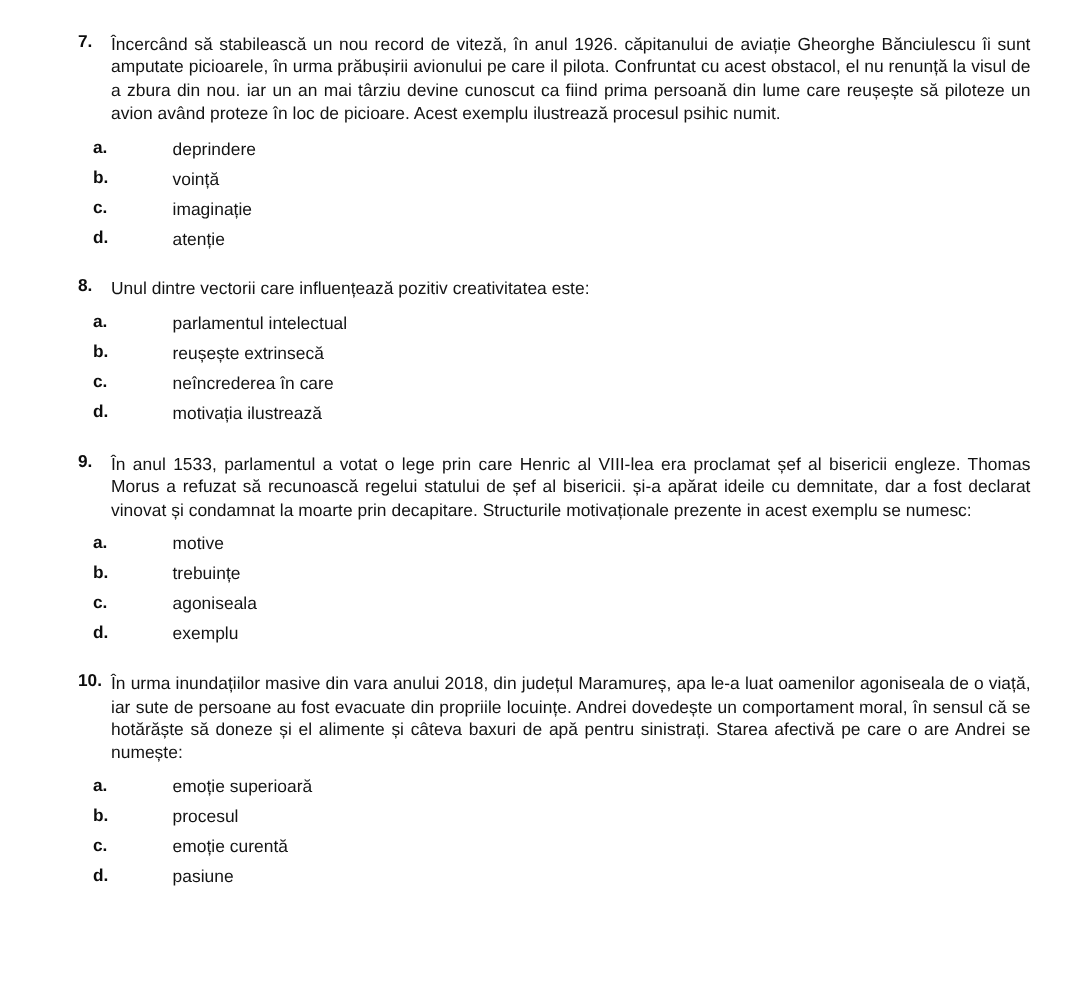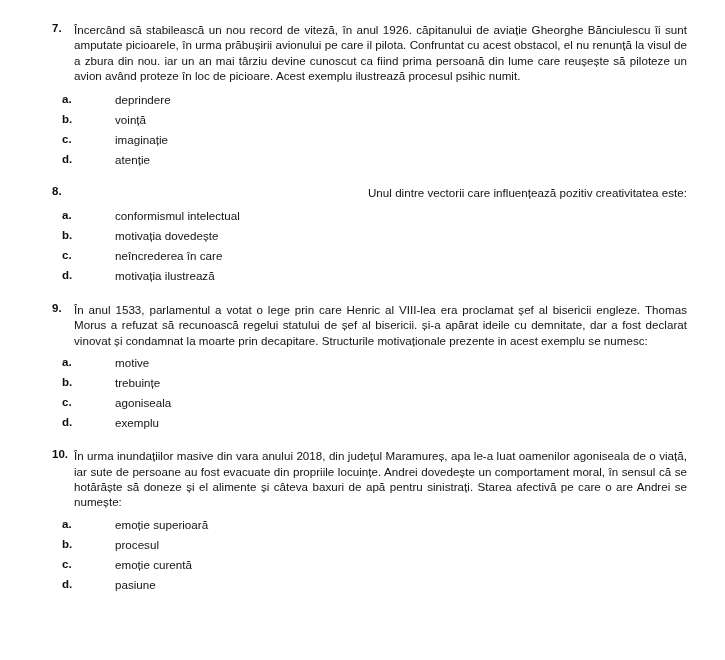--- a/index.html
+++ b/index.html
@@ -61,21 +61,21 @@
     width: 613px;
     font-size: 11.6px;
     line-height: 15.4px;
     text-align: justify;
     text-justify: inter-word;
     color: #131313;
     letter-spacing: 0.02px;
   }
 
   .q-stem.nojust {
-    text-align: right;
+    text-align: left;
   }
 
   
   .options {
     margin: 4px 0 0 0;
     padding: 0;
     list-style: none;
   }
 
   .option {
@@ -152,25 +152,25 @@
     </div>
 
     <div class="question" data-q="8">
       <div class="q-head">
         <span class="q-num">8.</span>
         <p class="q-stem nojust">Unul dintre vectorii care influențează pozitiv creativitatea este:</p>
       </div>
       <ul class="options">
         <li class="option">
           <span class="opt-letter">a.</span>
-          <span class="opt-text">conformismul intelectual</span>
-        </li>
-        <li class="option">
-          <span class="opt-letter">b.</span>
-          <span class="opt-text">motivația dovedește</span>
+          <span class="opt-text">parlamentul intelectual</span>
+        </li>
+        <li class="option">
+          <span class="opt-letter">b.</span>
+          <span class="opt-text">reușește extrinsecă</span>
         </li>
         <li class="option">
           <span class="opt-letter">c.</span>
           <span class="opt-text">neîncrederea în care</span>
         </li>
         <li class="option">
           <span class="opt-letter">d.</span>
           <span class="opt-text">motivația ilustrează</span>
         </li>
       </ul>

